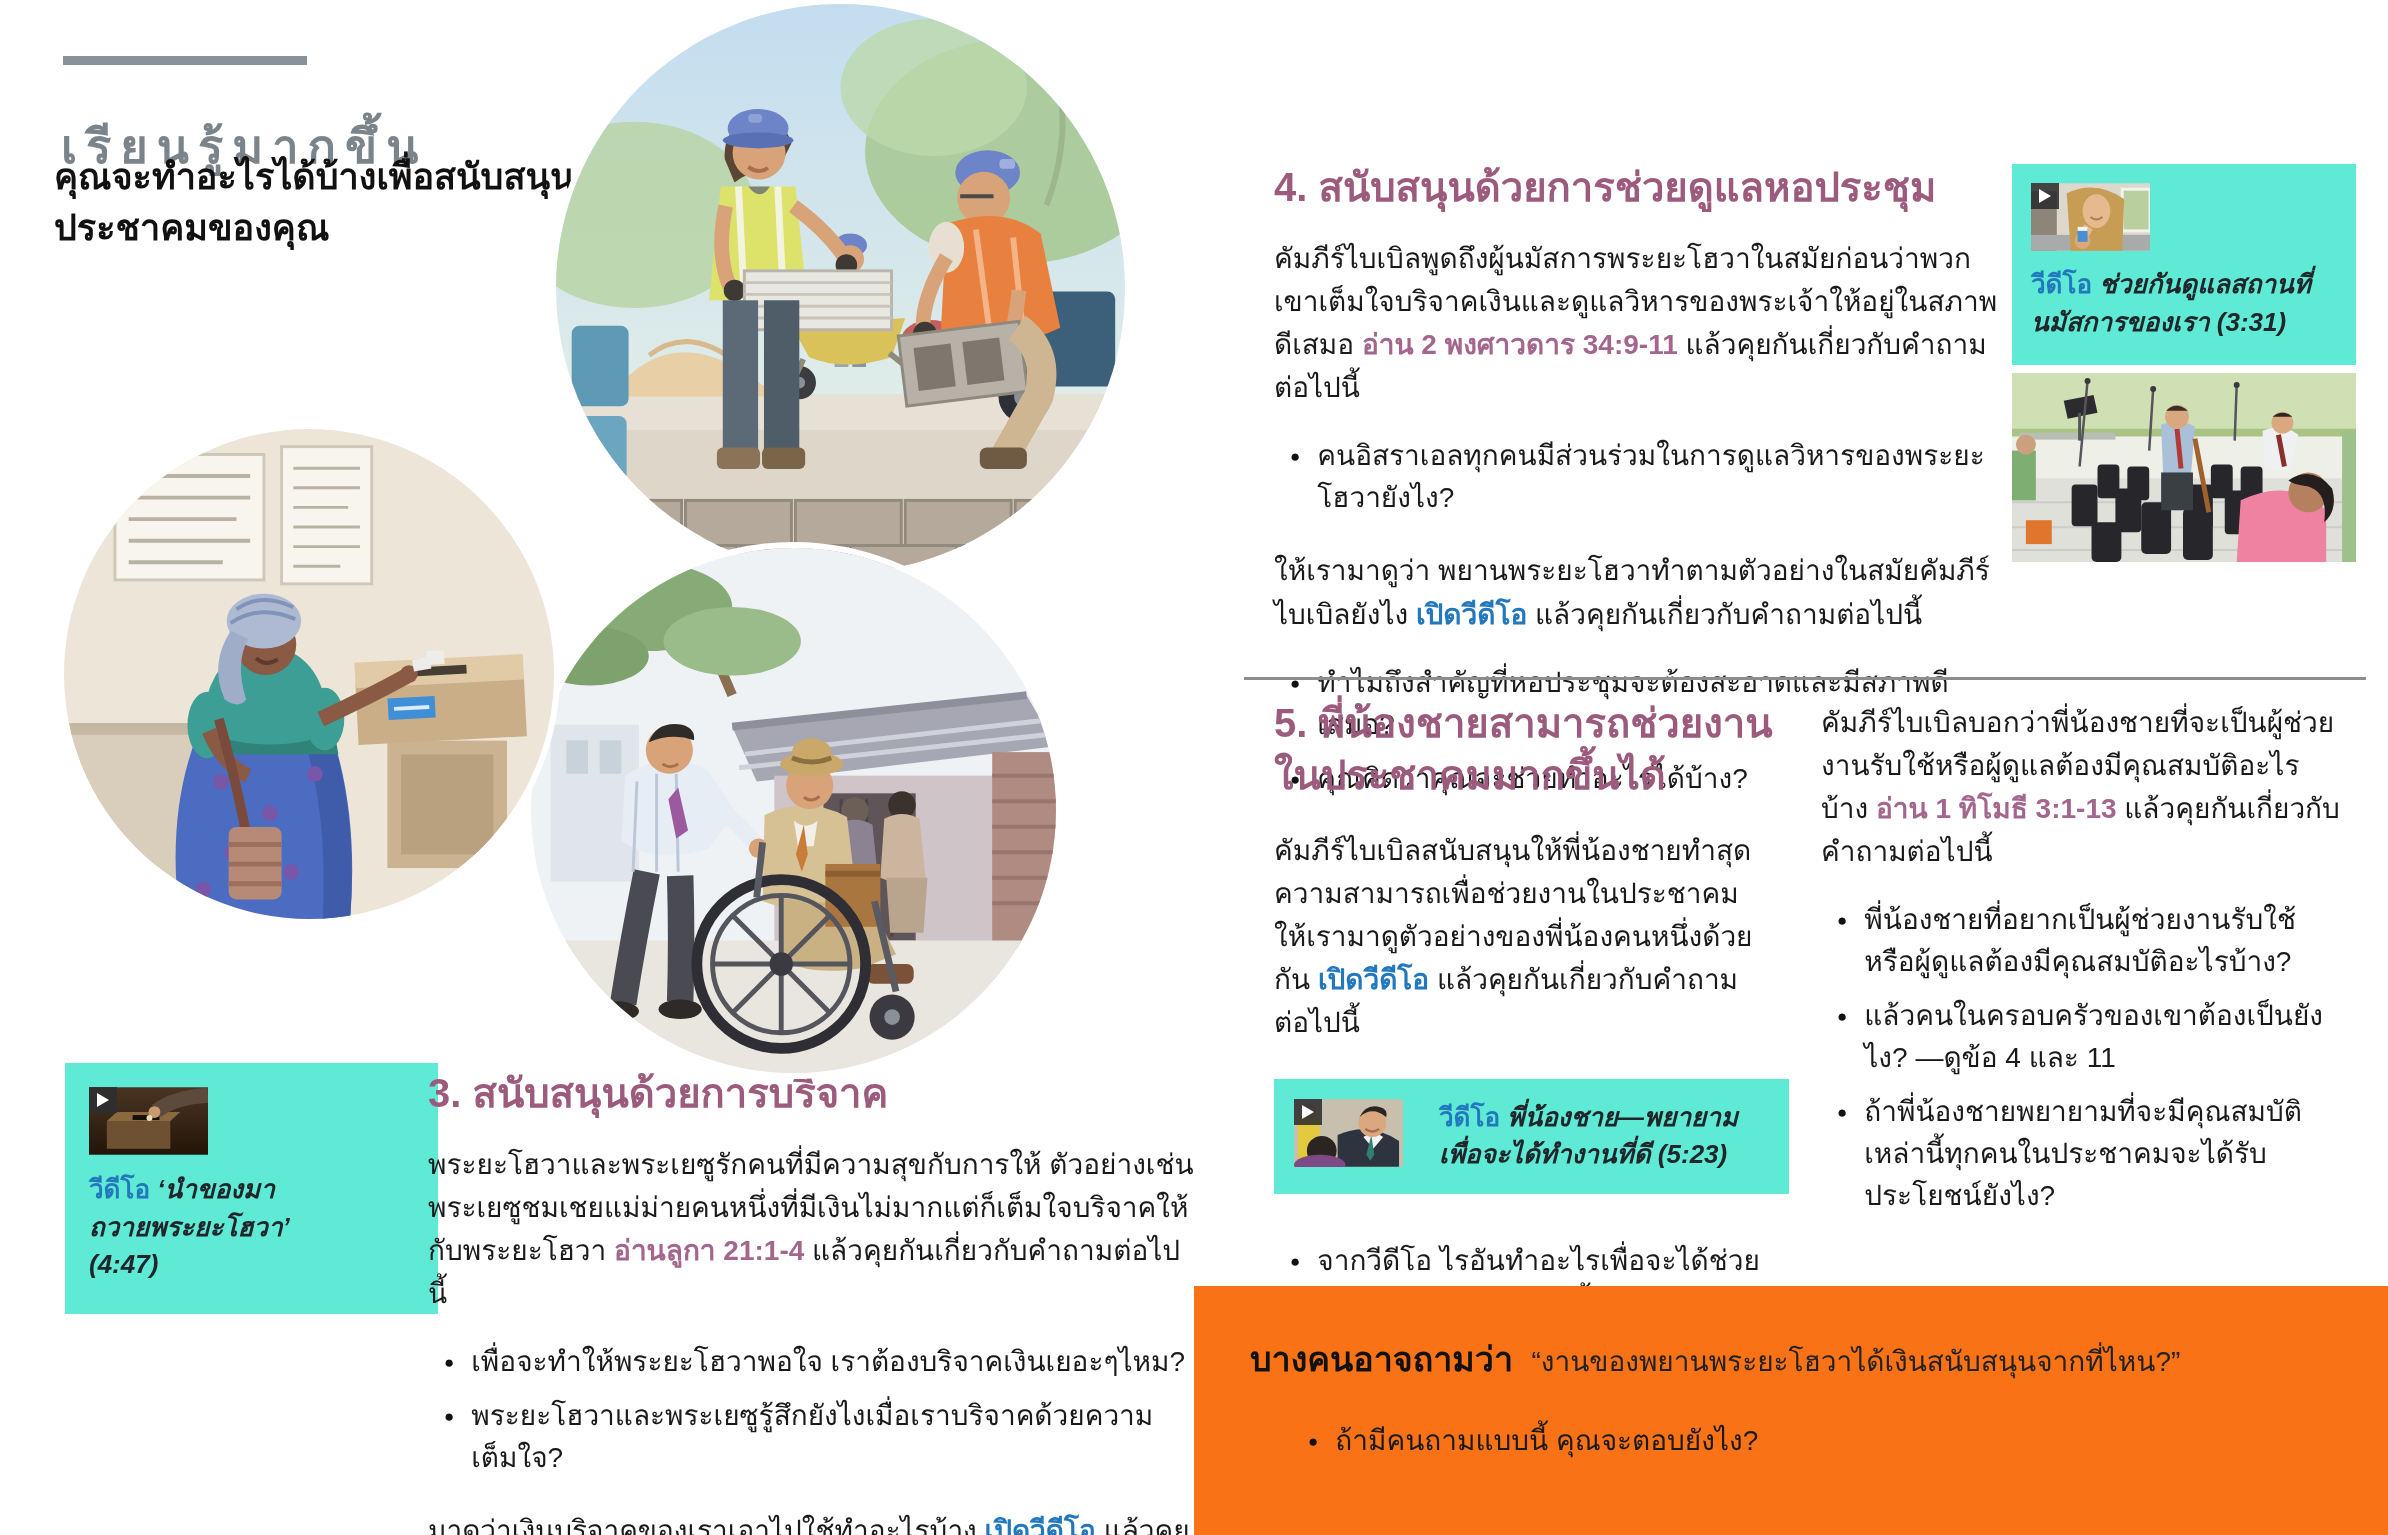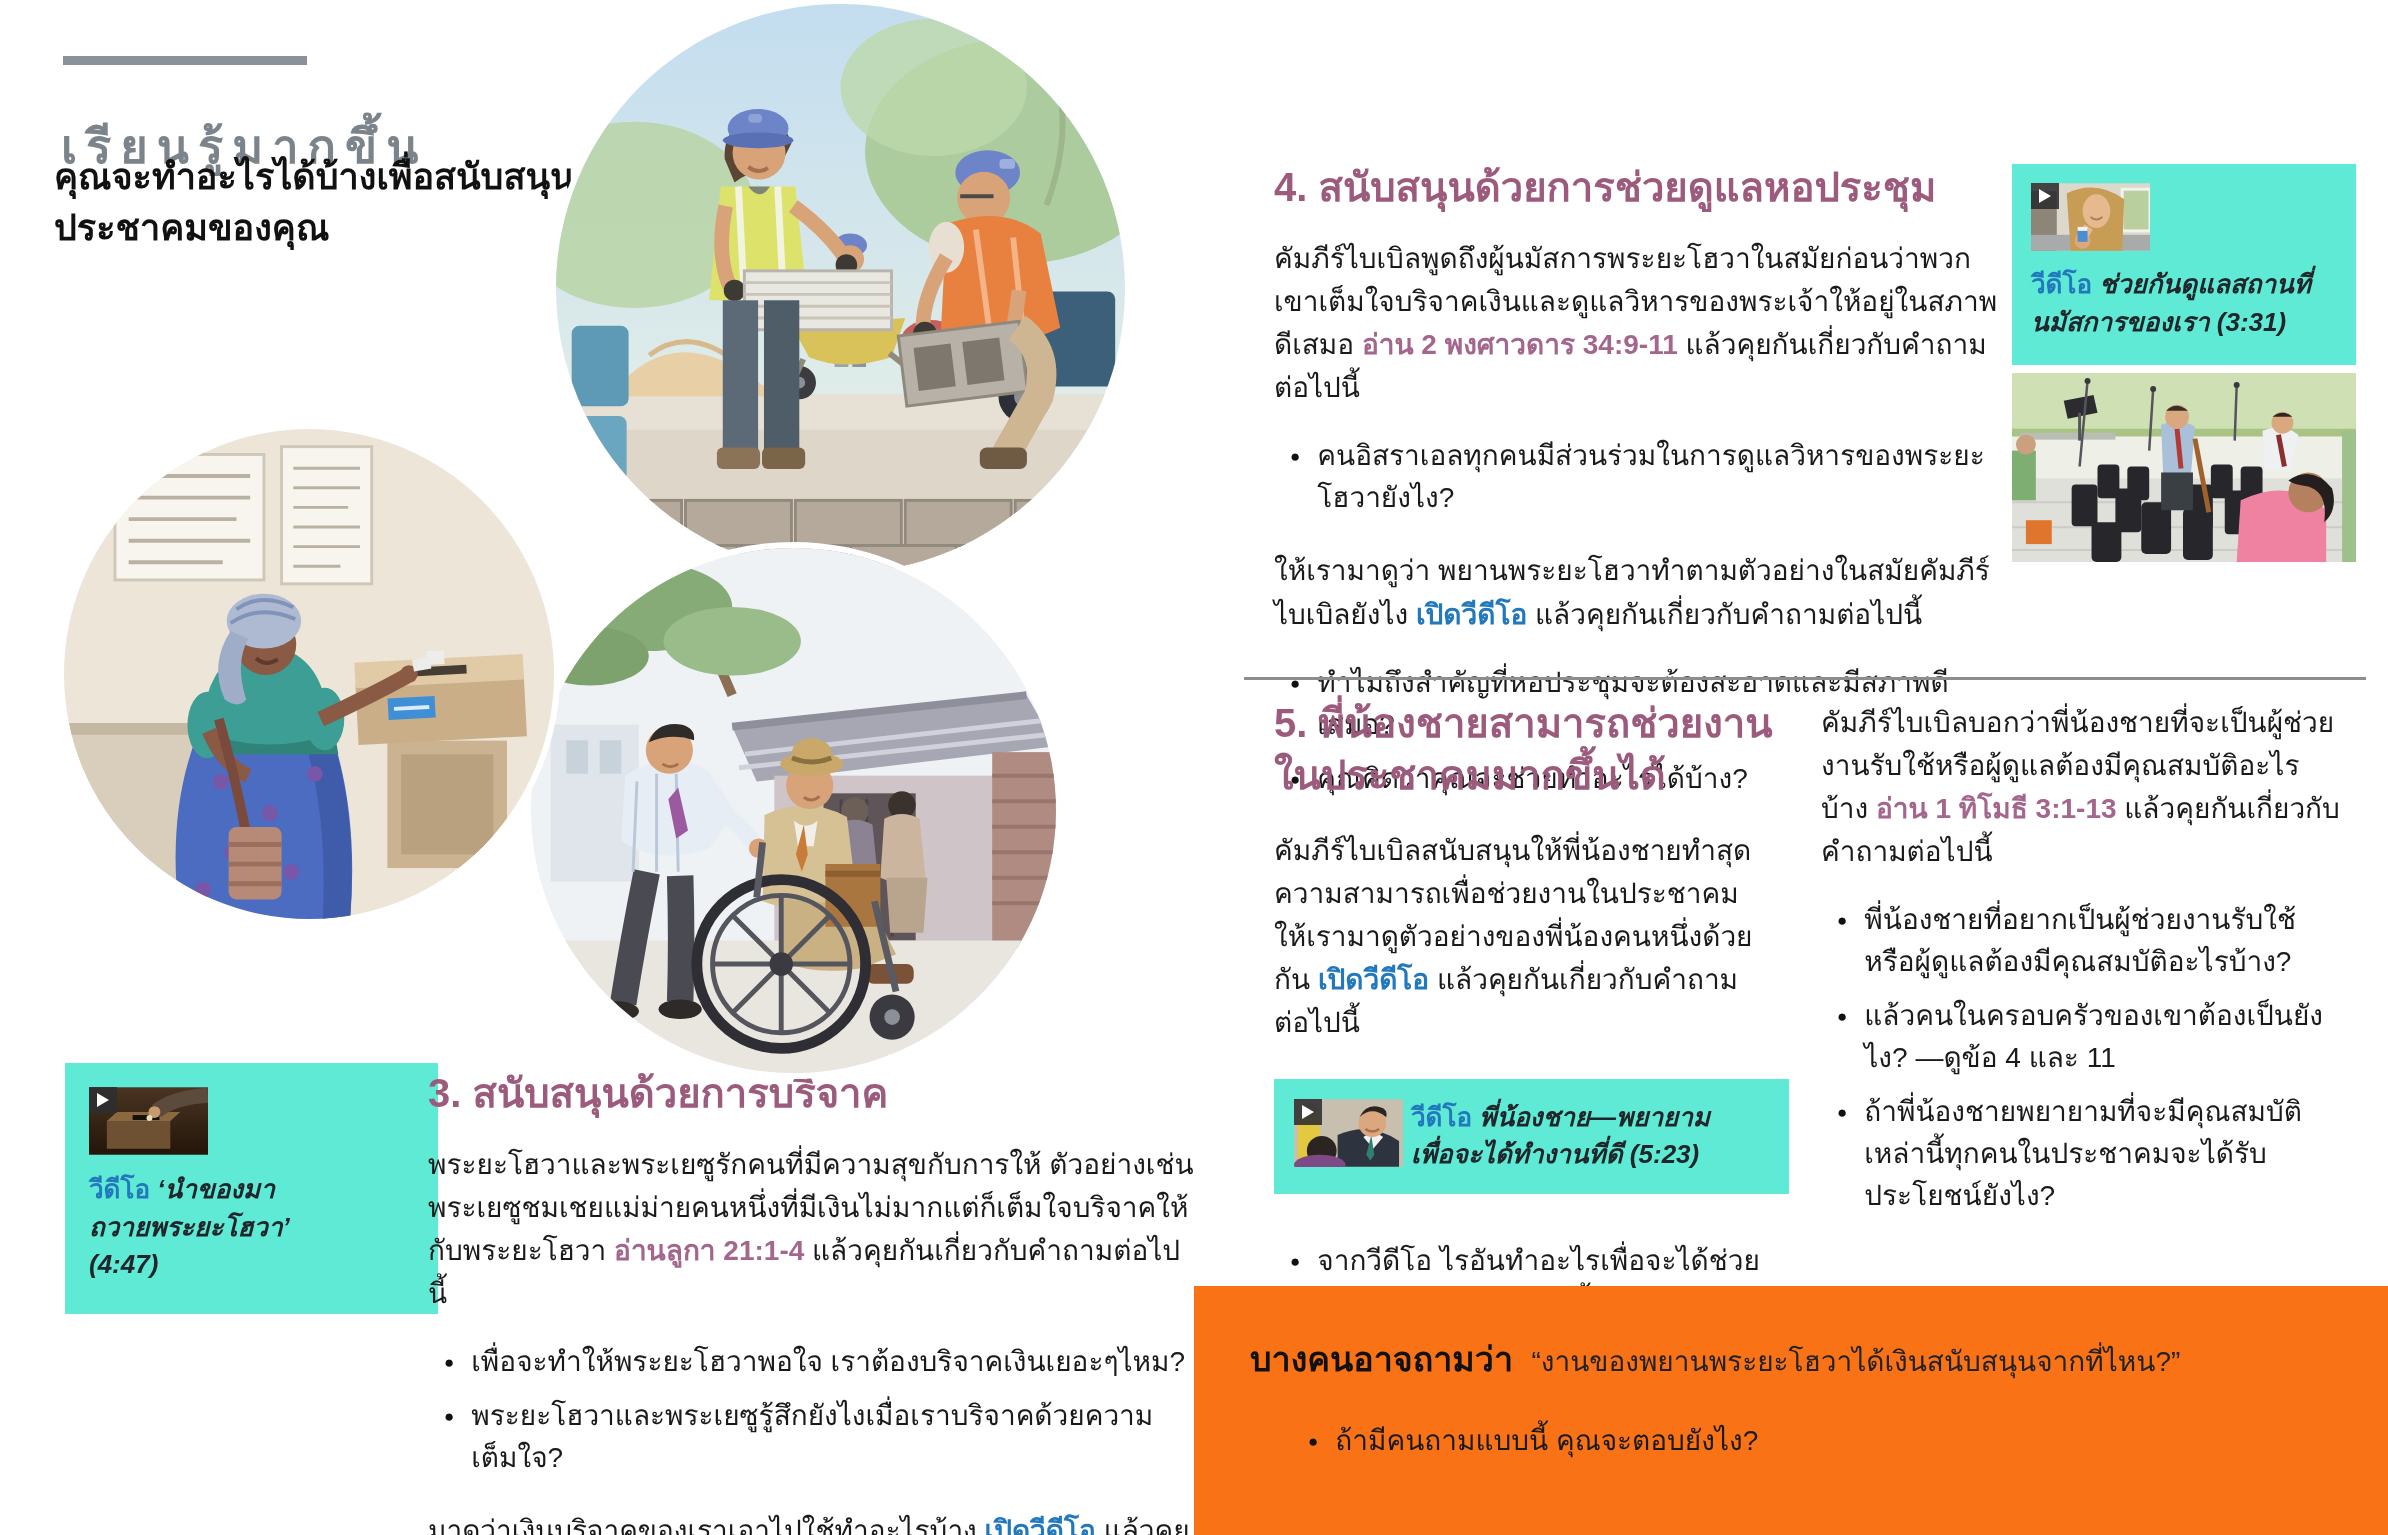--- a/index.html
+++ b/index.html
@@ -47,21 +47,21 @@
   .sidebar4{position:absolute;left:2012px;top:164px;width:344px;}
   .sidebar4 .vbox{padding:19px 19px 24px;}
   .sidebar4 .cap{margin-top:15px;}
   .sidebar4 .photo{margin-top:8px;height:189px;overflow:hidden;}
   .sidebar4 .photo svg{display:block;width:100%;height:100%;}
   
   .divider{position:absolute;left:1244px;top:677px;width:1122px;height:3px;background:#8d8d8d;}
   
   .sec5L{left:1274px;top:697px;width:499px;}
   .sec5L .sec-head{margin-bottom:28px;}
-  .sec5-videobox{margin-top:34px;width:515px;padding:20px;display:flex;gap:8px;align-items:flex-start;}
+  .sec5-videobox{margin-top:34px;width:515px;padding:20px;display:flex;gap:36px;align-items:flex-start;}
   .sec5-videobox .cap{width:338px;}
   .sec5L .after-bullet{margin:46px 0 0 16px;width:478px;}
   .sec5R{left:1821px;top:701px;width:519px;}
   .sec5R .bullets{margin-top:4px;}
   
   .askbox{position:absolute;left:1194px;top:1286px;width:1194px;height:250px;background:#f97316;
           box-sizing:border-box;padding:46px 50px 0 56px;}
   .ask-line{margin:0;}
   .ask-head{font-size:34px;font-weight:800;color:#111;}
   .ask-quote{font-size:28px;color:#222;margin-left:14px;}

